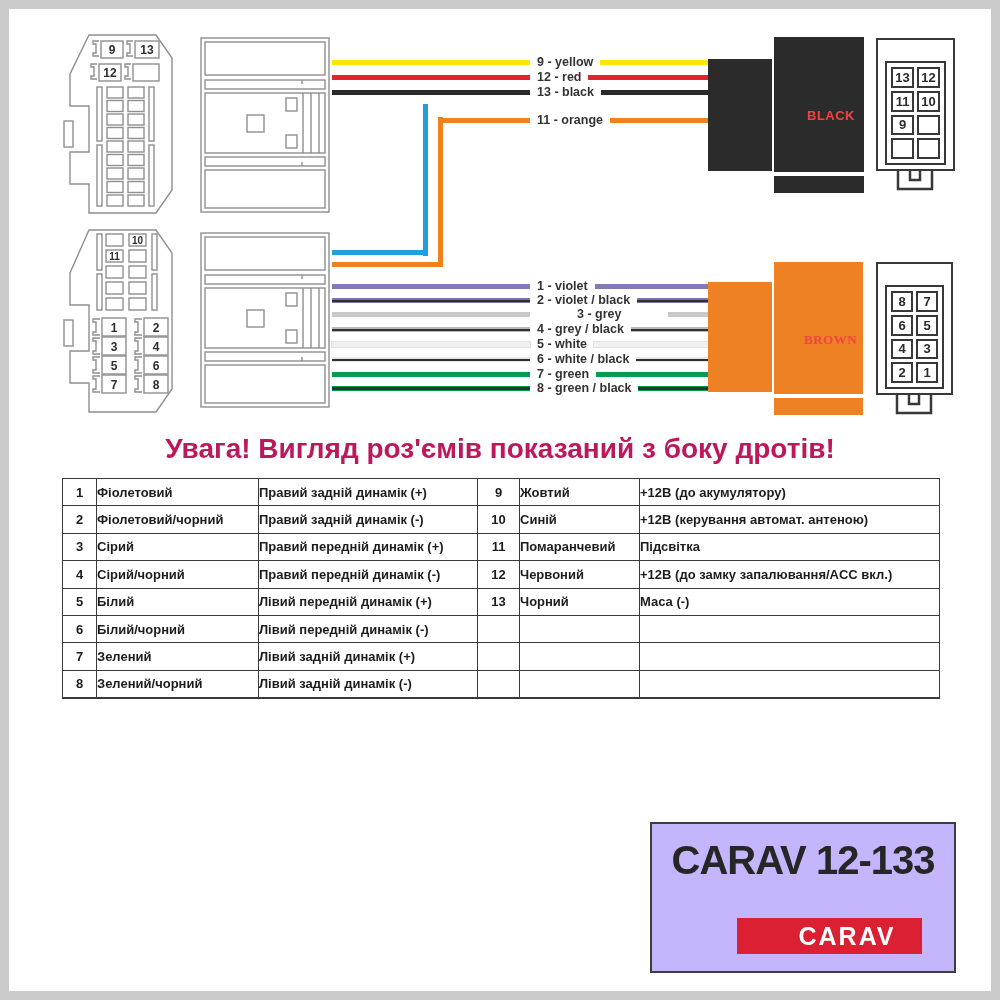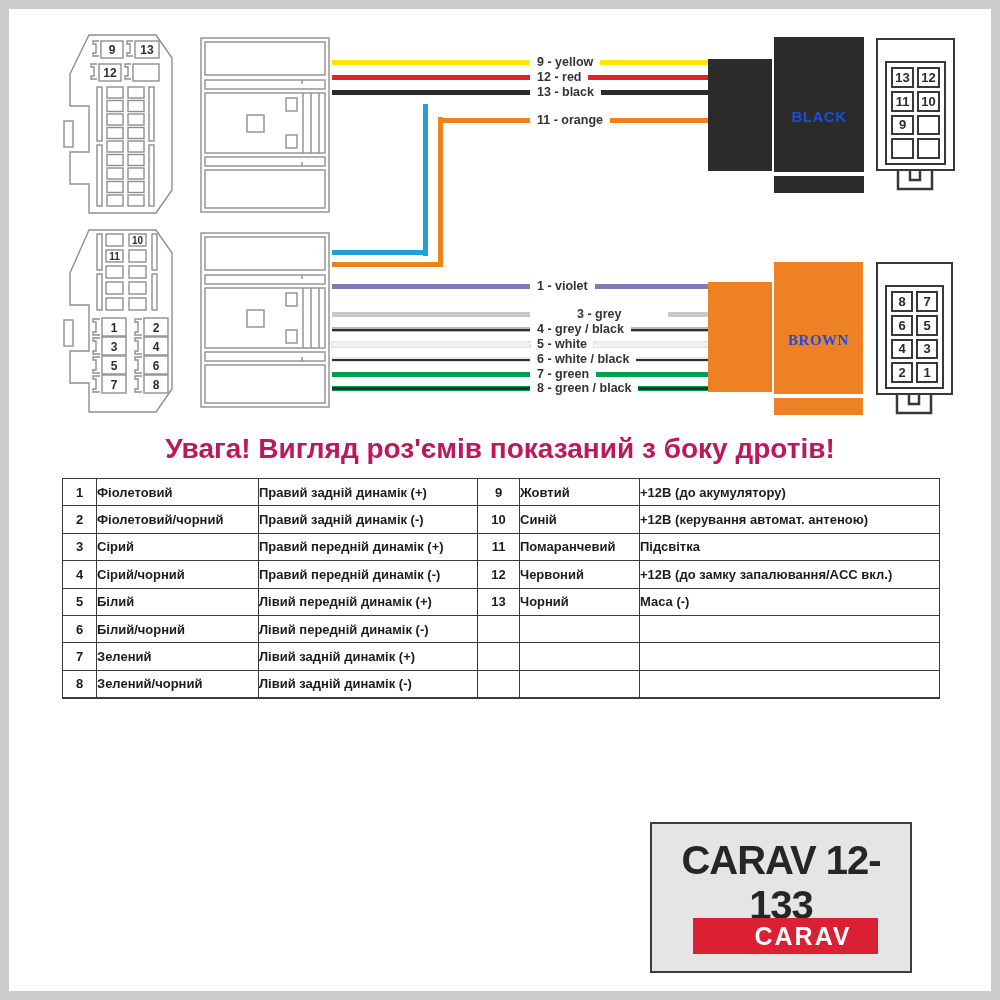--- a/index.html
+++ b/index.html
@@ -19,22 +19,22 @@
   .wire-seg{height:5px;}
   .seg-left{width:198px;flex:none;}
   .seg-right{flex:1;}
   .wire-label{font-size:12.5px;font-weight:bold;color:#333;white-space:nowrap;padding:0 7px;}
   .vbend{position:absolute;width:5px;}
   .hstub{position:absolute;height:5px;}
 
   
   .block{position:absolute;}
   .block .bl{position:absolute;}
-  .block-label{position:absolute;color:#1d4ed8;font-weight:bold;font-size:15px;letter-spacing:.5px;
-               width:100%;text-align:center;}
+  .block-label{position:absolute;color:#ef4444;font-weight:bold;font-size:13px;letter-spacing:.5px;
+               width:100%;text-align:center;margin-left:12px;}
   .gapline{position:absolute;background:#fff;}
 
   
   .pinbox{position:absolute;border:2px solid #383838;background:#fff;}
   .pingrid{position:absolute;left:7px;right:7px;top:21px;bottom:4px;border:2px solid #383838;
            display:grid;grid-template-columns:1fr 1fr;grid-auto-rows:1fr;gap:3px;padding:4px;}
   .pin-cell{border:2px solid #383838;display:flex;align-items:center;justify-content:center;
             font-size:13px;font-weight:bold;color:#2b2b2b;}
   svg.latch{position:absolute;}
   svg.latch path{stroke:#383838;stroke-width:2.5;fill:none;}
@@ -45,22 +45,22 @@
 
   
   table.pinout{position:absolute;left:62px;top:478px;border-collapse:collapse;
                font-size:13px;font-weight:bold;color:#1c1c1c;table-layout:fixed;}
   table.pinout td{border:1px solid #3a3a3a;height:26.4px;padding:0;overflow:hidden;white-space:nowrap;}
   table.pinout{border-bottom:2px solid #3a3a3a;}
   td.num{text-align:center;}
   td.txt{padding-left:8px;}
 
   
-  .footer-box{position:absolute;left:650px;top:822px;width:262px;height:151px;
-              background:#e5e5e5;border:2px solid #3d3d3d;box-sizing:border-box;}
+  .footer-box{position:absolute;left:650px;top:822px;width:306px;height:151px;
+              background:#c4b5fd;border:2px solid #3d3d3d;box-sizing:border-box;}
   .footer-title{margin-top:14px;text-align:center;font-size:40px;font-weight:bold;
                 color:#262626;letter-spacing:-1px;}
   .brand-box{position:absolute;right:32px;bottom:17px;width:150px;height:36px;
              display:flex;align-items:center;justify-content:center;padding-left:35px;}
   .brand-text{color:#fff;font-weight:bold;font-size:25px;letter-spacing:2px;}
 </style>
 </head>
 <body>
 
 <div class="page">
@@ -207,20 +207,25 @@
         <div class="wire-label">11 - orange</div>
         <div class="wire-seg seg-right" style="background: rgb(240, 130, 25);"></div>
       </div>
     </div>
   <div class="wire-group">
       <div class="wire-row" style="top: 277px;">
         <div class="wire-seg seg-left" style="background: rgb(131, 122, 182);"></div>
         <div class="wire-label">1 - violet</div>
         <div class="wire-seg seg-right" style="background: rgb(131, 122, 182);"></div>
       </div>
+      <div class="wire-row" style="top: 291px;">
+        <div class="wire-seg seg-left" style="background: linear-gradient(rgb(124, 114, 176) 0px, rgb(124, 114, 176) 30%, rgb(47, 47, 47) 30%, rgb(47, 47, 47) 72%, rgb(124, 114, 176) 72%, rgb(124, 114, 176) 100%);"></div>
+        <div class="wire-label">2 - violet / black</div>
+        <div class="wire-seg seg-right" style="background: linear-gradient(rgb(124, 114, 176) 0px, rgb(124, 114, 176) 30%, rgb(47, 47, 47) 30%, rgb(47, 47, 47) 72%, rgb(124, 114, 176) 72%, rgb(124, 114, 176) 100%);"></div>
+      </div>
       <div class="wire-row" style="top: 305px; gap: 40px;">
         <div class="wire-seg seg-left" style="background: rgb(201, 201, 201);"></div>
         <div class="wire-label">3 - grey</div>
         <div class="wire-seg seg-right" style="background: rgb(201, 201, 201);"></div>
       </div>
       <div class="wire-row" style="top: 320px;">
         <div class="wire-seg seg-left" style="background: linear-gradient(rgb(185, 185, 185) 0px, rgb(185, 185, 185) 30%, rgb(47, 47, 47) 30%, rgb(47, 47, 47) 72%, rgb(185, 185, 185) 72%, rgb(185, 185, 185) 100%);"></div>
         <div class="wire-label">4 - grey / black</div>
         <div class="wire-seg seg-right" style="background: linear-gradient(rgb(185, 185, 185) 0px, rgb(185, 185, 185) 30%, rgb(47, 47, 47) 30%, rgb(47, 47, 47) 72%, rgb(185, 185, 185) 72%, rgb(185, 185, 185) 100%);"></div>
       </div>

